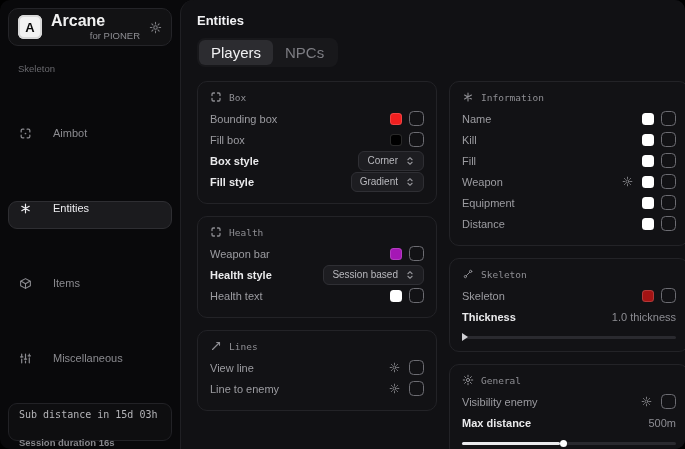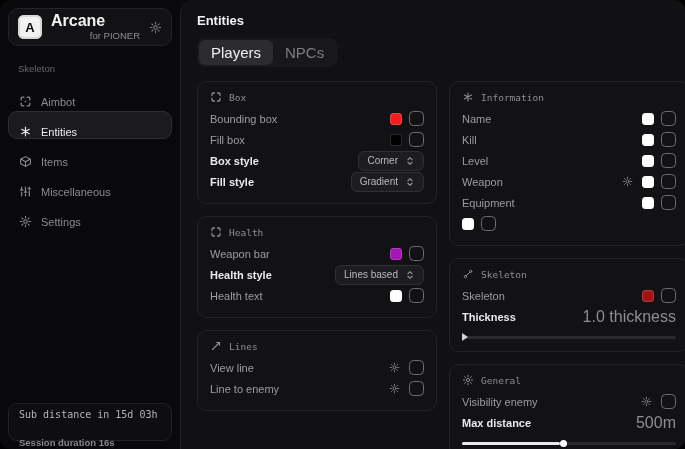--- a/index.html
+++ b/index.html
@@ -10,21 +10,21 @@
   
   .sidebar { position:relative; width:180px; height:100%; padding:8px; flex-shrink:0; }
   .brand-card { display:flex; align-items:center; gap:9px; height:38px; padding:0 9px; background:#121214; border:1px solid #242428; border-radius:10px; }
   .logo { width:24px; height:24px; border-radius:6px; background:#f2f2f2; color:#0b0b0b; font-weight:bold; font-size:13px; display:flex; align-items:center; justify-content:center; box-shadow:inset 0 0 0 2px #d8d8d8; }
   .brand-text { flex:1; line-height:1.15; }
   .brand-name { color:#f1f1f1; font-size:16px; font-weight:bold; }
   .brand-sub { color:#8e8e93; font-size:9.5px;text-align:right; }
   .brand-gear { color:#7c7c81; display:flex; }
   .category-label { margin:17px 10px 7px; color:#69696e; font-size:9.5px; }
   .nav { display:flex; flex-direction:column; gap:2px; }
-  .nav-item { display:flex; align-items:flex-end; gap:9px; height:28px; padding:0 10px; color:#8b8b90; font-size:11px; border:1px solid transparent; border-radius:9px; cursor:default; }
+  .nav-item { display:flex; align-items:flex-start; gap:21px; height:28px; padding:0 10px; color:#8b8b90; font-size:11px; border:1px solid transparent; border-radius:9px; cursor:default;margin-top:45px; }
   .nav-item.active { background:#1b1b1e; border-color:#2e2e32; color:#ededf0; }
   .nav-item .ic { display:flex; width:13px; color:inherit; }
   .sub-card { position:absolute; left:8px; right:8px; bottom:8px; height:38px; padding:5px 10px 0; background:#0e0e10; border:1px solid #222226; border-radius:9px; }
   .sub-line1 { font-family:"DejaVu Sans Mono", monospace; font-size:10px; color:#b4b4b8; }
   .sub-line2 { font-size:9.5px; font-weight:600; color:#88888d; margin-top:17px; }
 
   
   .main { flex:1; height:100%; background:#111114; border-left:1px solid #202024; border-top-left-radius:14px; padding:13px 10px 10px 16px; }
   .page-title { color:#f2f2f4; font-size:13px; font-weight:bold; }
   .tabs { display:inline-flex; margin-top:10px; background:#18181b; border-radius:8px; padding:2px; }
@@ -39,21 +39,21 @@
 
   .row { display:flex; align-items:center; min-height:21px; }
   .row-label { flex:1; font-size:11px; color:#9c9ca1; }
   .row-label.bright { color:#eaeaec; font-weight:600; }
   .ctrl { display:flex; align-items:center; gap:7px; }
   .swatch { width:12px; height:12px; border-radius:3.5px; border:1px solid rgba(255,255,255,0.16); }
   .checkbox { width:15px; height:15px; border-radius:4.5px; border:1.5px solid #6c6c72; background:transparent; }
   .row-gear { display:flex; width:11px; color:#85858a; margin-right:2px; }
   .dropdown { display:flex; align-items:center; gap:7px; height:20px; padding:0 8px; background:#1d1d21; border:1px solid #2f2f34; border-radius:6px; color:#b9b9be; font-size:10px; }
   .dropdown .ic { display:flex; width:10px; color:#97979c; }
-  .row-value { font-size:16px; color:#8d8d93; }
+  .row-value { font-size:11px; color:#8d8d93; }
 
   .slider { position:relative; margin-top:6px; height:7px; }
   .slider .track { position:absolute; top:3px; left:0; right:0; height:2.5px; background:#2a2a2f; border-radius:2px; }
   .slider .fill { position:absolute; top:3px; left:0; height:2.5px; background:#e9e9ec; border-radius:2px; }
   .slider .thumb-circle { position:absolute; top:0.5px; width:7px; height:7px; border-radius:50%; background:#fff; }
   .slider .thumb-tri { position:absolute; top:0; left:0; width:0; height:0; border-top:4px solid transparent; border-bottom:4px solid transparent; border-left:6px solid #cfcfd4; }
 
   svg { display:block; width:100%; height:auto; }
 </style>
 </head>
@@ -202,21 +202,21 @@
           <div class="row">
             <span class="row-label">Weapon bar</span>
             <span class="ctrl">
               <span class="swatch" style="background-color: rgb(165, 23, 181);"></span>
               <span class="checkbox"></span>
             </span>
           </div>
           <div class="row">
             <span class="row-label bright">Health style</span>
             <span class="dropdown">
-              <span>Lines based</span>
+              <span>Session based</span>
               <span class="ic">
                   <svg viewBox="0 0 24 24" fill="none" stroke="currentColor" stroke-width="2.6" stroke-linecap="round">
                     <path d="M7 9l5-5 5 5M7 15l5 5 5-5"></path>
                   </svg>
                 </span>
             </span>
           </div>
           <div class="row">
             <span class="row-label">Health text</span>
             <span class="ctrl">
@@ -281,21 +281,21 @@
             </span>
           </div>
           <div class="row">
             <span class="row-label">Kill</span>
             <span class="ctrl">
               <span class="swatch" style="background-color: rgb(255, 255, 255);"></span>
               <span class="checkbox"></span>
             </span>
           </div>
           <div class="row">
-            <span class="row-label">Level</span>
+            <span class="row-label">Fill</span>
             <span class="ctrl">
               <span class="swatch" style="background-color: rgb(255, 255, 255);"></span>
               <span class="checkbox"></span>
             </span>
           </div>
           <div class="row">
             <span class="row-label">Weapon</span>
             <span class="ctrl">
               <span class="row-gear">
                   <svg viewBox="0 0 24 24" fill="none" stroke="currentColor" stroke-width="2" stroke-linecap="round">
@@ -308,20 +308,21 @@
             </span>
           </div>
           <div class="row">
             <span class="row-label">Equipment</span>
             <span class="ctrl">
               <span class="swatch" style="background-color: rgb(255, 255, 255);"></span>
               <span class="checkbox"></span>
             </span>
           </div>
           <div class="row">
+            <span class="row-label">Distance</span>
             <span class="ctrl">
               <span class="swatch" style="background-color: rgb(255, 255, 255);"></span>
               <span class="checkbox"></span>
             </span>
           </div>
         </section>
 
         <section class="panel">
           <div class="panel-hd">
             <span class="ic">

